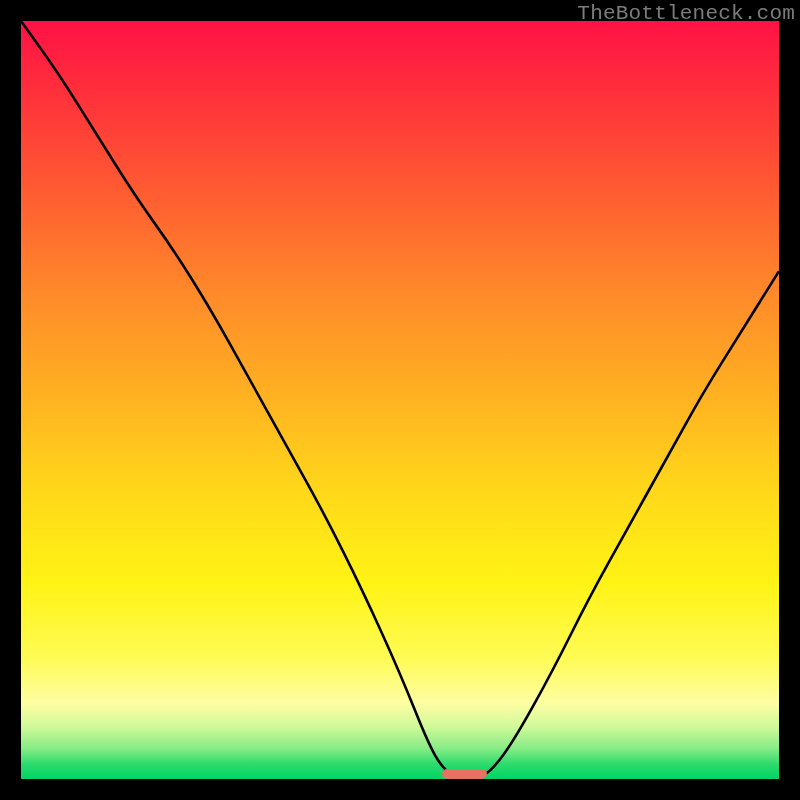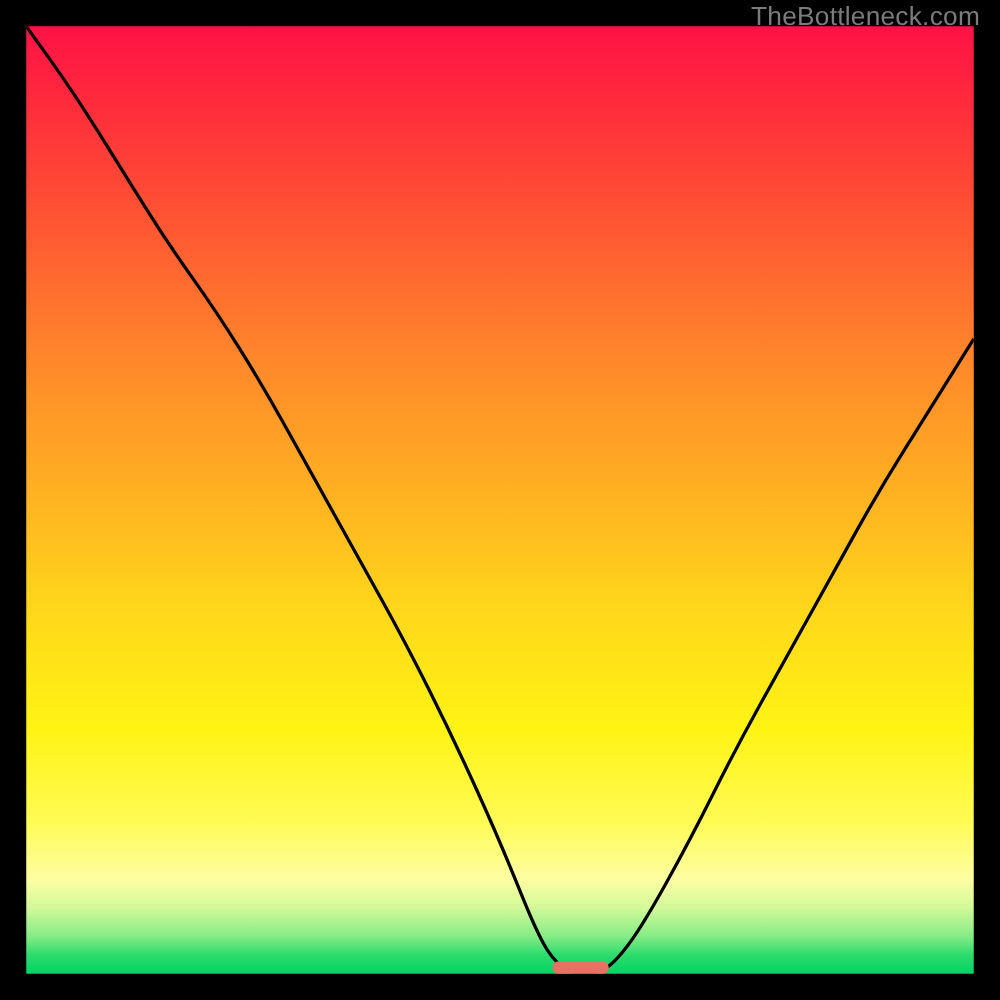--- a/index.html
+++ b/index.html
@@ -38,26 +38,27 @@
       #fdfea2 90%,
       #d3f99a 93%,
       #86ec86 96%,
       #2edb6d 98%,
       #00d463 100%
     );
   }
   .watermark {
     position: absolute;
     top: 2px;
-    right: 16px;
+    right: 5px;
     color: #7c7c7c;
     font-size: 21px;
     font-weight: 500;
     letter-spacing: 0.2px;
     z-index: 5;
+    font-family: Liberation Mono, monospace;
   }
   svg.curve-layer {
     position: absolute;
     left: 0;
     top: 0;
     width: 758px;
     height: 758px;
     z-index: 3;
   }
   .pill {

